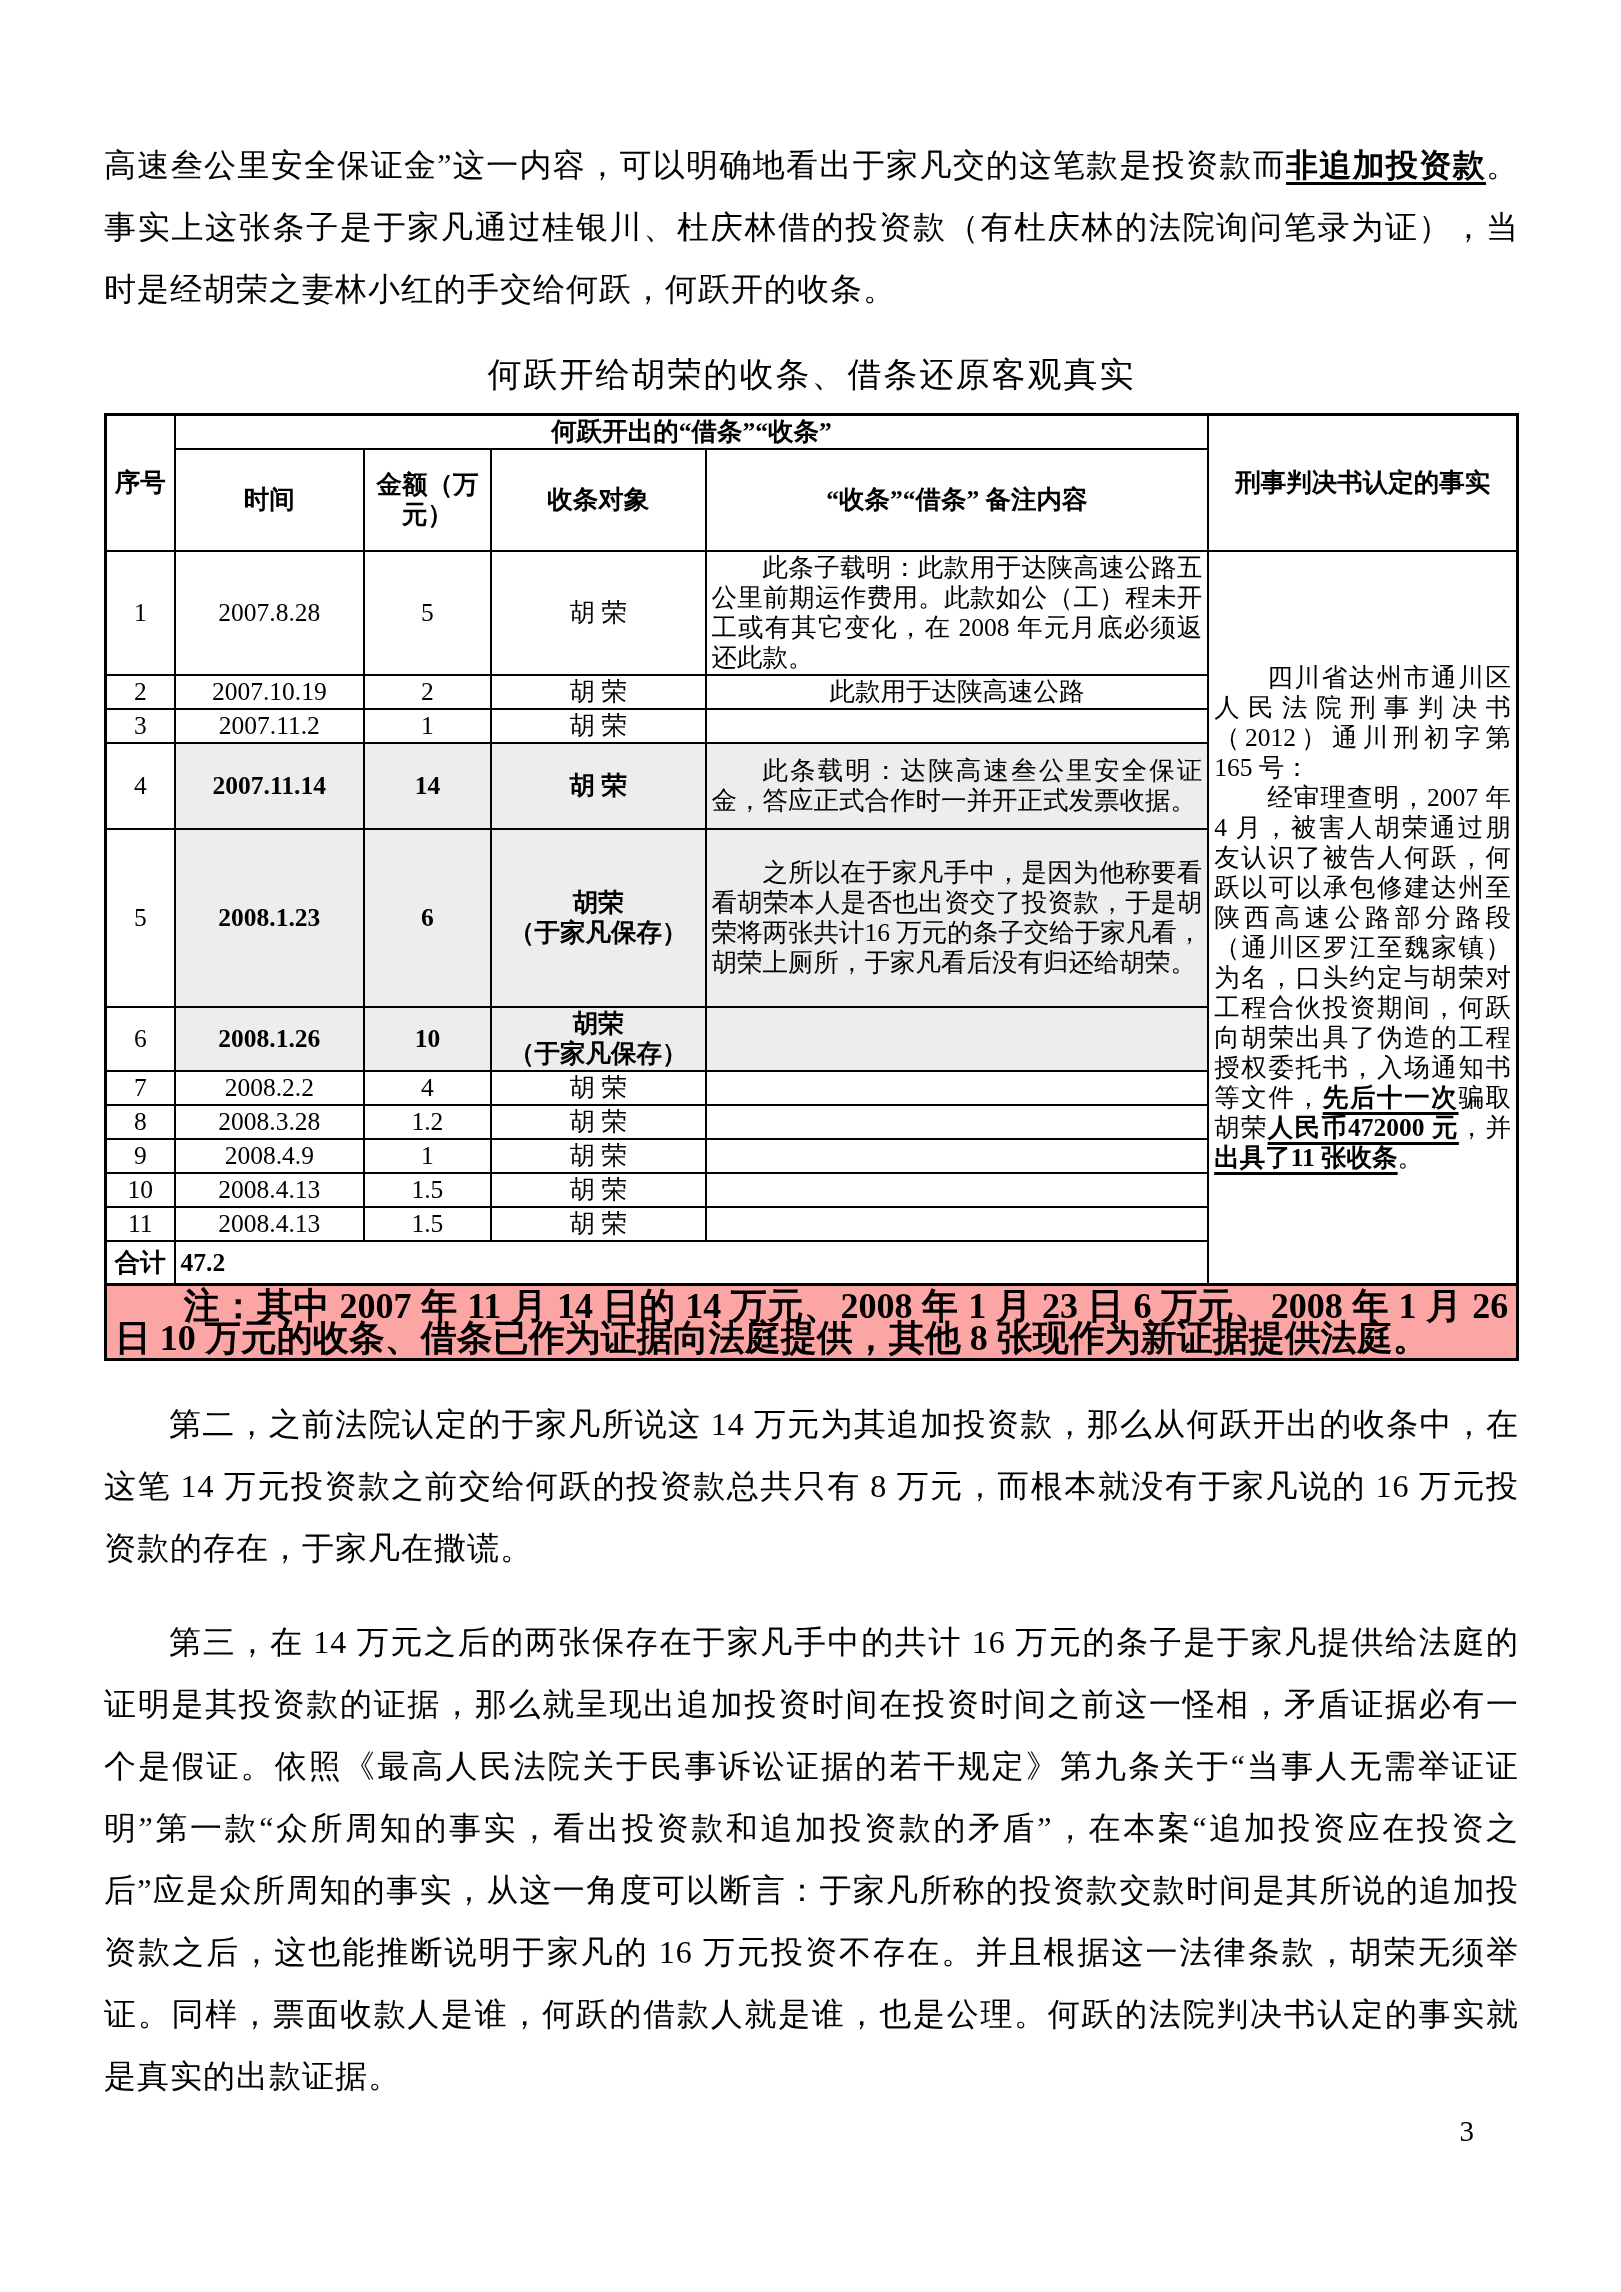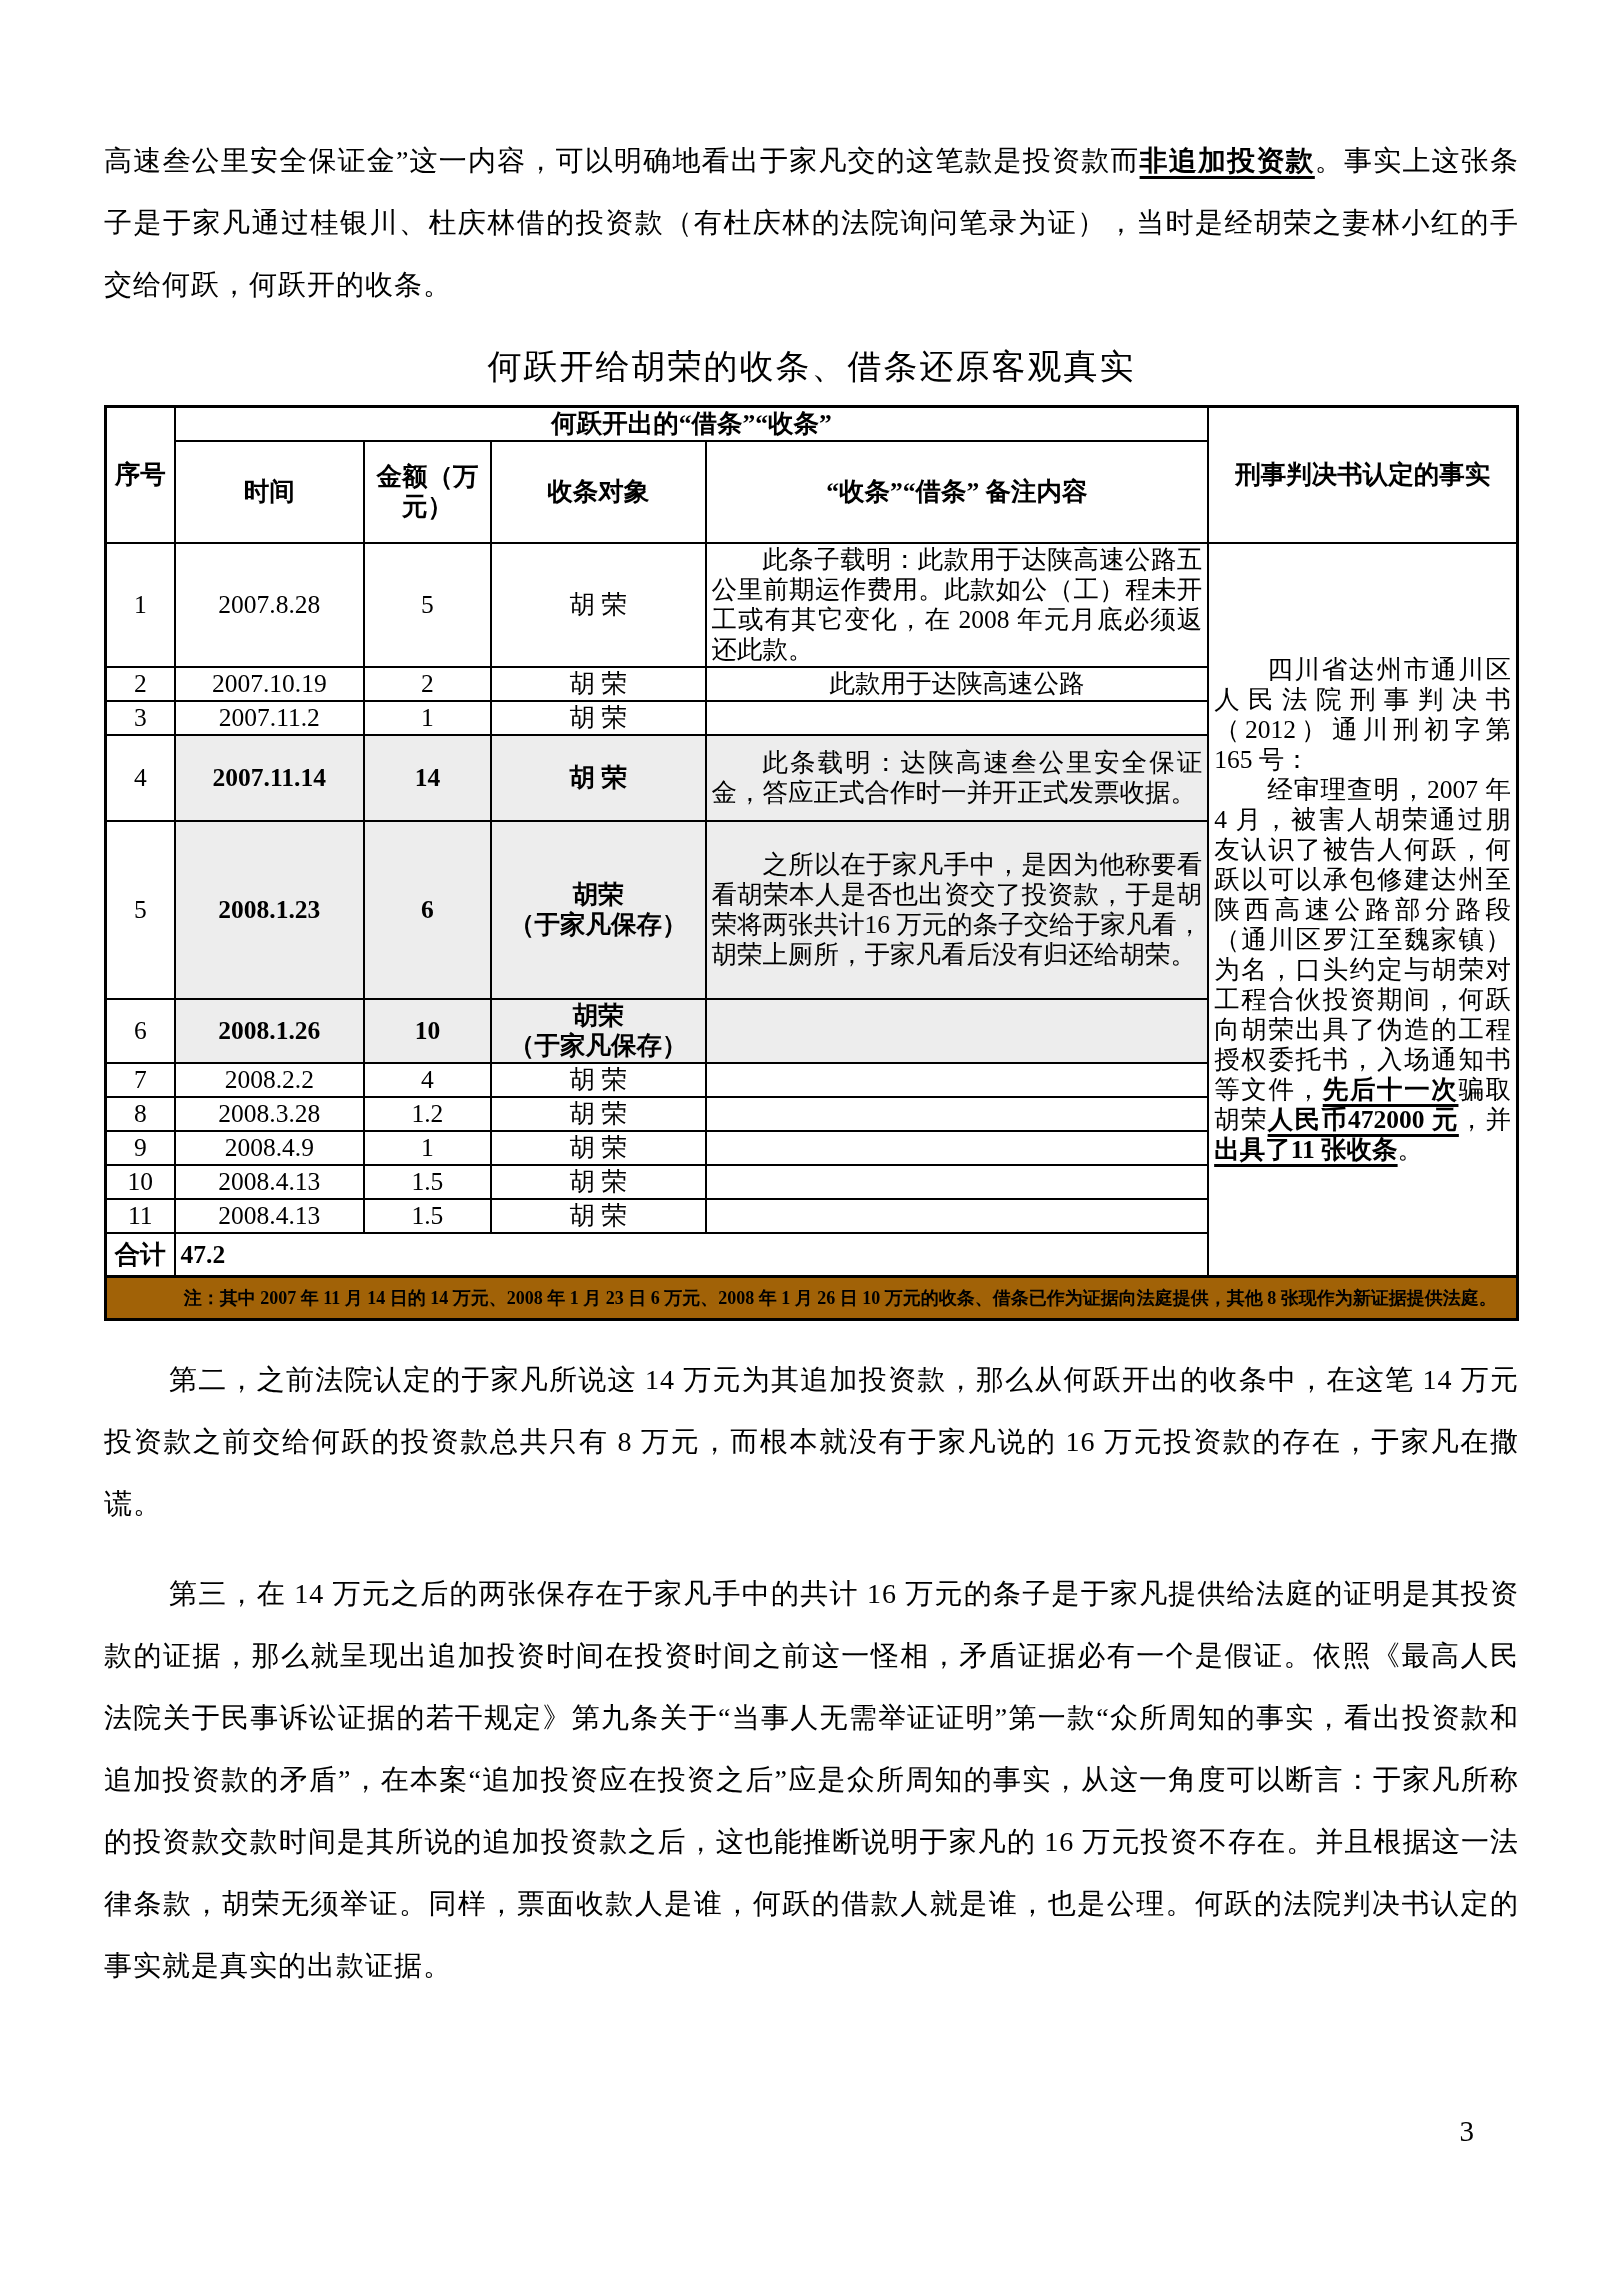--- a/index.html
+++ b/index.html
@@ -2,21 +2,21 @@
 <html><head>
 <meta charset="utf-8">
 <style>
   html,body{margin:0;padding:0;}
   body{
     width:1621px;height:2293px;background:#ffffff;color:#000;
     font-family:"Liberation Serif","DejaVu Serif",serif;
     position:relative;overflow:hidden;
   }
   .content{position:absolute;left:104px;top:0;width:1415px;}
-  .para{font-size:28px;line-height:62px;text-align:justify;letter-spacing:1px;}
+  .para{font-size:32px;line-height:62px;text-align:justify;letter-spacing:1px;}
   .para.indent{text-indent:65px;}
   #intro{padding-top:102px;}
   .bu{font-weight:bold;text-decoration:underline;text-decoration-thickness:2.9px;text-underline-offset:5.9px;}
   .doc-title{font-size:34px;font-weight:normal;text-align:center;line-height:45px;margin:9.8px 0 15.7px 0;letter-spacing:2px;}
 
   table.evidence{border-collapse:collapse;width:100%;table-layout:fixed;border:3.9px solid #000;}
   table.evidence td,table.evidence th{
     border:2px solid #000;font-size:25.5px;line-height:30px;padding:1px 4.9px;
     vertical-align:middle;word-wrap:break-word;
   }
@@ -28,22 +28,22 @@
   .c-remark.ctr{text-align:center;text-indent:0;}
   tr.shade td.c-date,tr.shade td.c-amt,tr.shade td.c-rcpt,tr.shade td.c-remark{background:#ededed;}
   tr.shade td.c-date,tr.shade td.c-amt,tr.shade td.c-rcpt{font-weight:bold;}
   .two-line span{display:block;line-height:30px;}
   td.verdict-cell{vertical-align:top;text-align:justify;padding:7.8px 9.8px;font-size:26.5px;line-height:30px;}
   .verdict-p{text-indent:53px;margin:0;}
   tr.total-row td{height:39px;font-weight:bold;}
   td.total-label{text-align:center;}
   td.total-value{text-align:left;padding-left:9.8px;}
   tr.note-row td{
-    border-top:3.9px solid #000;font-weight:bold;font-size:18px;line-height:32px;
-    text-align:justify;text-indent:69px;padding:3.9px 7.8px;background:#a16207;
+    border-top:3.9px solid #000;font-weight:bold;font-size:36px;line-height:32px;
+    text-align:justify;text-indent:69px;padding:3.9px 7.8px;background:#fca5a5;
   }
   #after-table{margin-top:5.9px;}
   .page-number{position:absolute;right:147px;top:2115px;font-size:29px;}
 </style>
 </head>
 <body>
 
 <div class="content">
 
   <p class="para" id="intro"><span>高速叁公里安全保证金”这一内容，可以明确地看出于家凡交的这笔款是投资款而</span><span class="bu">非追加投资款</span><span>。事实上这张条子是于家凡通过桂银川、杜庆林借的投资款（有杜庆林的法院询问笔录为证），当时是经胡荣之妻林小红的手交给何跃，何跃开的收条。</span></p>

